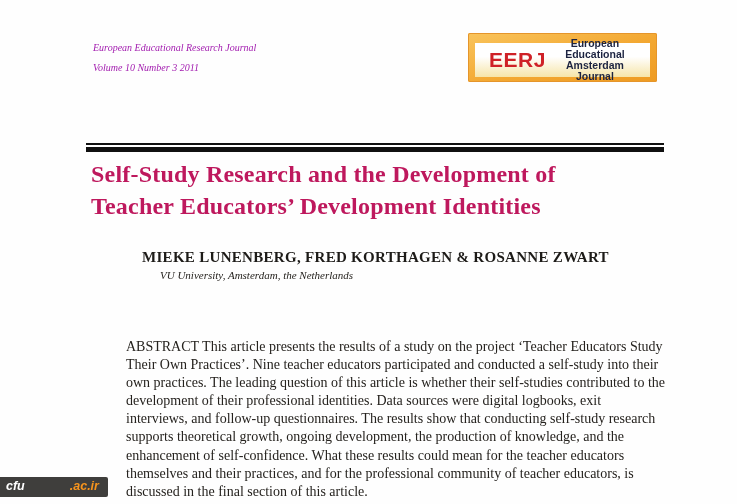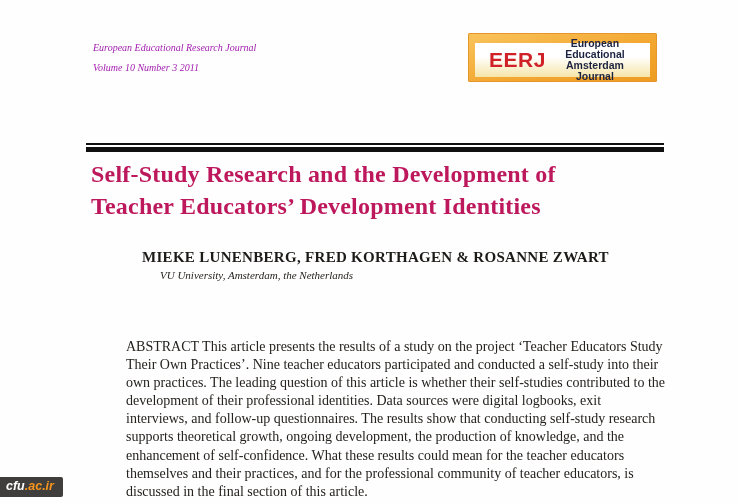--- a/index.html
+++ b/index.html
@@ -85,21 +85,21 @@
   .watermark {
     position:absolute; left:0; top:477px;
     background:#3f3e3c;
     padding:3px 9px 4px 6px;
     border-radius:0 2px 2px 0;
     font-family:"Liberation Sans", sans-serif;
     font-weight:bold; font-style:italic;
     font-size:12.5px; line-height:13px;
     color:#ffffff;
   }
-  .watermark .suffix { color:#f7941d; }
+  .watermark .suffix { color:#f7941d;padding-left:45px; }
 </style>
 </head>
 <body>
 
 <div class="masthead">
   <div>European Educational Research Journal</div>
   <div>Volume 10 Number 3 2011</div>
 </div>
 
 <div class="logo">

